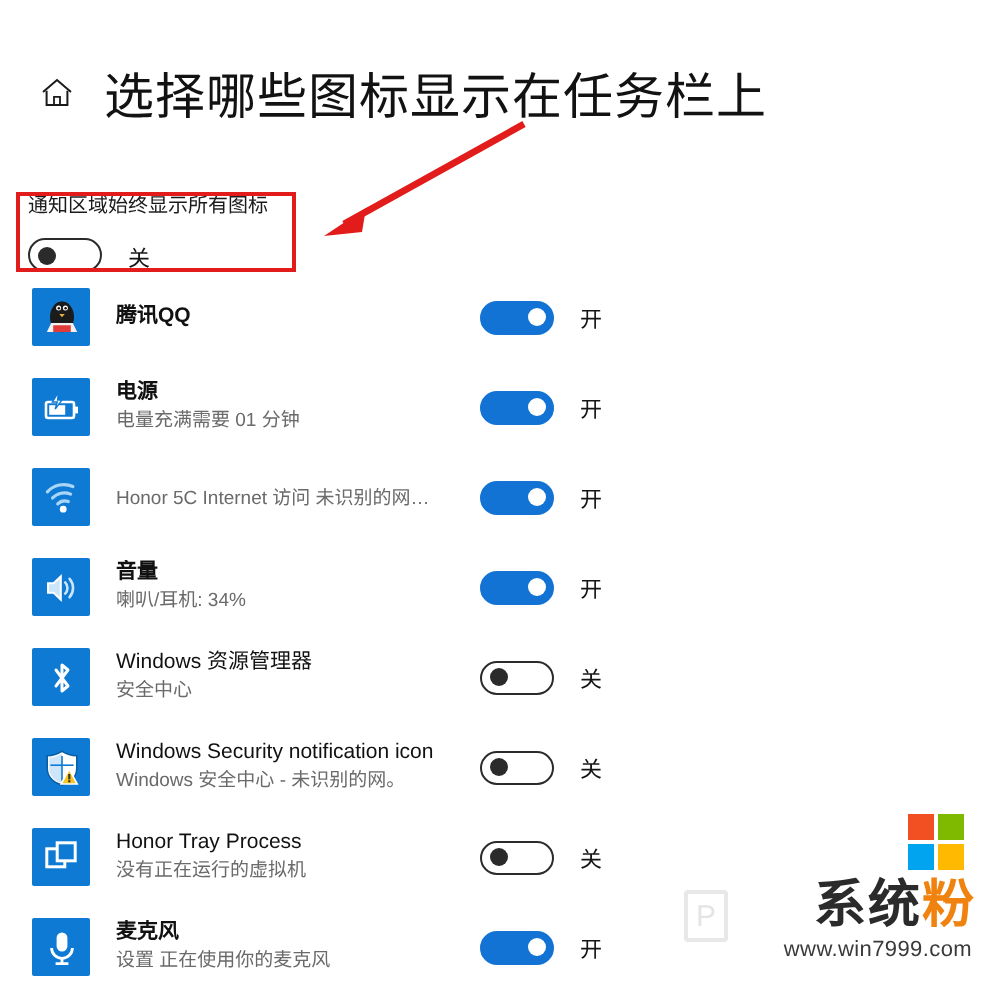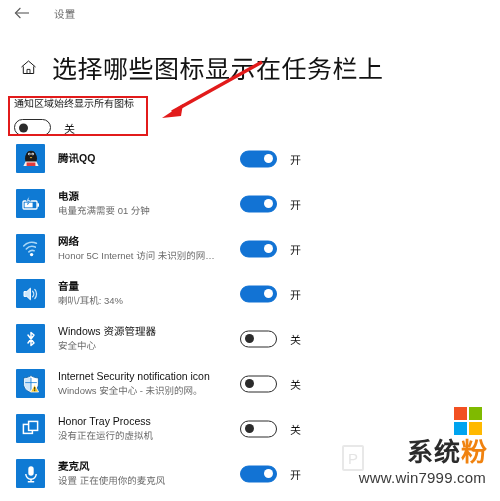--- a/index.html
+++ b/index.html
@@ -39,21 +39,21 @@
   .titlebar-label {
     margin-left:22px;
     font-size:10.5px;
     color:#6d6d6d;
     letter-spacing:0.3px;
   }
 
   
   .heading-row {
     position:absolute;
-    left:0; top:48px;
+    left:0; top:27px;
     width:500px; height:38px;
     display:flex; align-items:center;
     padding-left:18px;
   }
   .home-icon {
     width:20px; height:20px;
     flex:0 0 20px;
     display:flex; align-items:center; justify-content:center;
     color:#1a1a1a;
   }
@@ -212,50 +212,41 @@
     color:#2b2b2b;
     letter-spacing:1px;
     line-height:30px;
     white-space:nowrap;
   }
   .wm-brand .hl { color:#f0820f; }
   .wm-brand .hl2 { color:#2b2b2b; }
   .wm-url {
     position:absolute;
     right:8px; top:62px;
-    font-size:15px;
+    font-size:11px;
     color:#3a3a3a;
     letter-spacing:0.2px;
     white-space:nowrap;
   }
   .wm-ghost {
     position:absolute;
     left:18px; top:38px;
     width:22px; height:26px;
     border:2px solid #e8e8e8;
     border-radius:2px;
     color:#e4e4e4;
     font-size:15px;
     display:flex; align-items:center; justify-content:center;
   }
 </style>
 </head>
 <body>
 
 <div id="app">
 
-  <div class="titlebar">
-    <div class="back-arrow">
-      <svg width="16" height="12" viewBox="0 0 16 12" aria-hidden="true">
-        <path d="M6.4 1 L1.4 6 L6.4 11" fill="none" stroke="#5a5a5a" stroke-width="1.1"></path>
-        <path d="M1.6 6 H15" fill="none" stroke="#5a5a5a" stroke-width="1.1"></path>
-      </svg>
-    </div>
-    <div class="titlebar-label">设置</div>
-  </div>
 
   <div class="heading-row">
     <div class="home-icon">
       <svg width="17" height="17" viewBox="0 0 17 17" aria-hidden="true">
         <path d="M1.5 8 L8.5 2 L15.5 8" fill="none" stroke="#1a1a1a" stroke-width="1"></path>
         <path d="M3.3 7.4 V14.5 H13.7 V7.4" fill="none" stroke="#1a1a1a" stroke-width="1"></path>
         <path d="M7 14.5 V10.4 H10 V14.5" fill="none" stroke="#1a1a1a" stroke-width="0.9"></path>
       </svg>
     </div>
     <div class="page-title">选择哪些图标显示在任务栏上</div>
@@ -330,21 +321,20 @@
         <svg width="22" height="22" viewBox="0 0 22 22" aria-hidden="true">
           <g fill="none" stroke="#a9d6f6" stroke-width="1.6" stroke-linecap="round">
             <path d="M4.5 6.5 A11 11 0 0 1 17.5 6.5" transform="rotate(-12 11 11)"></path>
             <path d="M6.4 10 A8 8 0 0 1 15.6 10" transform="rotate(-12 11 11)"></path>
             <path d="M8.3 13.4 A5 5 0 0 1 13.7 13.4" transform="rotate(-12 11 11)"></path>
           </g>
           <circle cx="11.6" cy="16.6" r="1.7" fill="#ffffff"></circle>
         </svg>
       </div>
       <div class="row-text">
-        <div class="row-title">网络</div>
         <div class="row-sub">Honor 5C Internet 访问  未识别的网…</div>
       </div>
       <div class="row-toggle">
         <div class="switch on">
           <span class="knob"></span>
         </div>
         <span class="switch-state">开</span>
       </div>
     </div>
 
@@ -394,21 +384,21 @@
           <path d="M11 2.6 C8.4 4.4 5.6 4.9 3.6 4.9 V11 c0 4.4 3.3 7.3 7.4 8.5 4.1-1.2 7.4-4.1 7.4-8.5 V4.9 c-2 0-4.8-0.5-7.4-2.3 Z" fill="#ffffff" stroke="#0a5ea3" stroke-width="0.8"></path>
           <path d="M11 3.6 V18.6 c-3.6-1.1-6.4-3.7-6.4-7.6 V5.8 c2 0 4.2-0.6 6.4-2.2 Z" fill="#cfe6fa"></path>
           <path d="M11 5 V17.4" stroke="#0f7ad4" stroke-width="0.8"></path>
           <path d="M5.2 9.6 H16.8" stroke="#0f7ad4" stroke-width="0.8"></path>
           <path d="M14.6 11.6 L18.6 19 H10.6 Z" fill="#f7c325" stroke="#ffffff" stroke-width="0.8"></path>
           <rect x="14.1" y="14" width="1.1" height="2.7" fill="#3a3a1a"></rect>
           <rect x="14.1" y="17.1" width="1.1" height="1.1" fill="#3a3a1a"></rect>
         </svg>
       </div>
       <div class="row-text">
-        <div class="row-title latin">Internet Security notification icon</div>
+        <div class="row-title latin">Windows Security notification icon</div>
         <div class="row-sub">Windows 安全中心 - 未识别的网。</div>
       </div>
       <div class="row-toggle">
         <div class="switch off">
           <span class="knob"></span>
         </div>
         <span class="switch-state">关</span>
       </div>
     </div>
 

